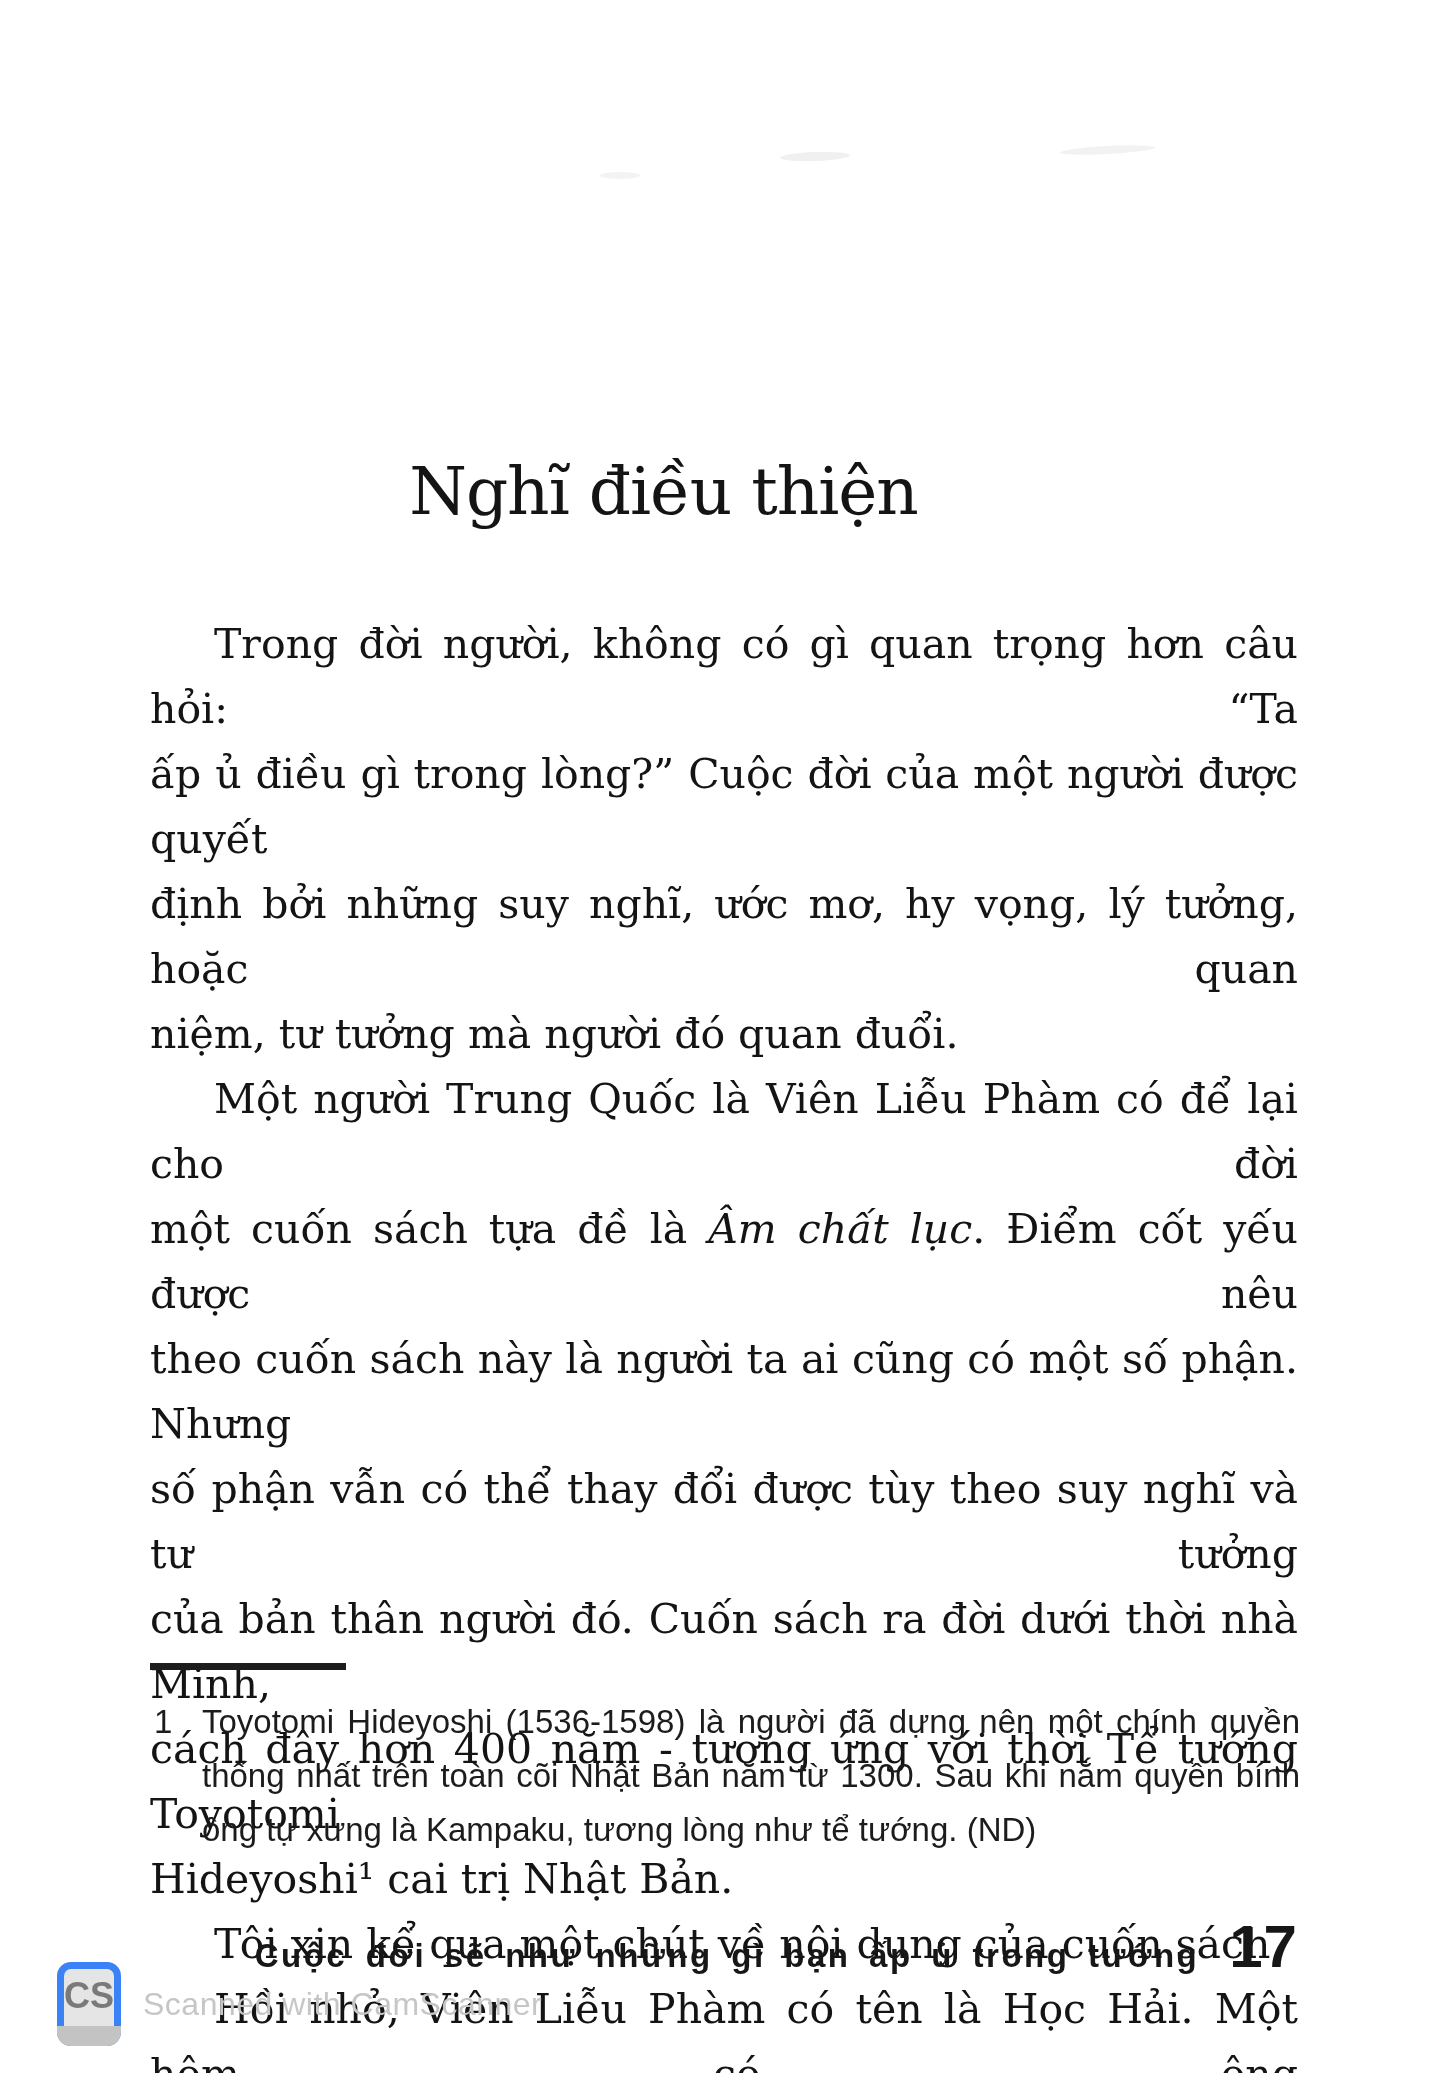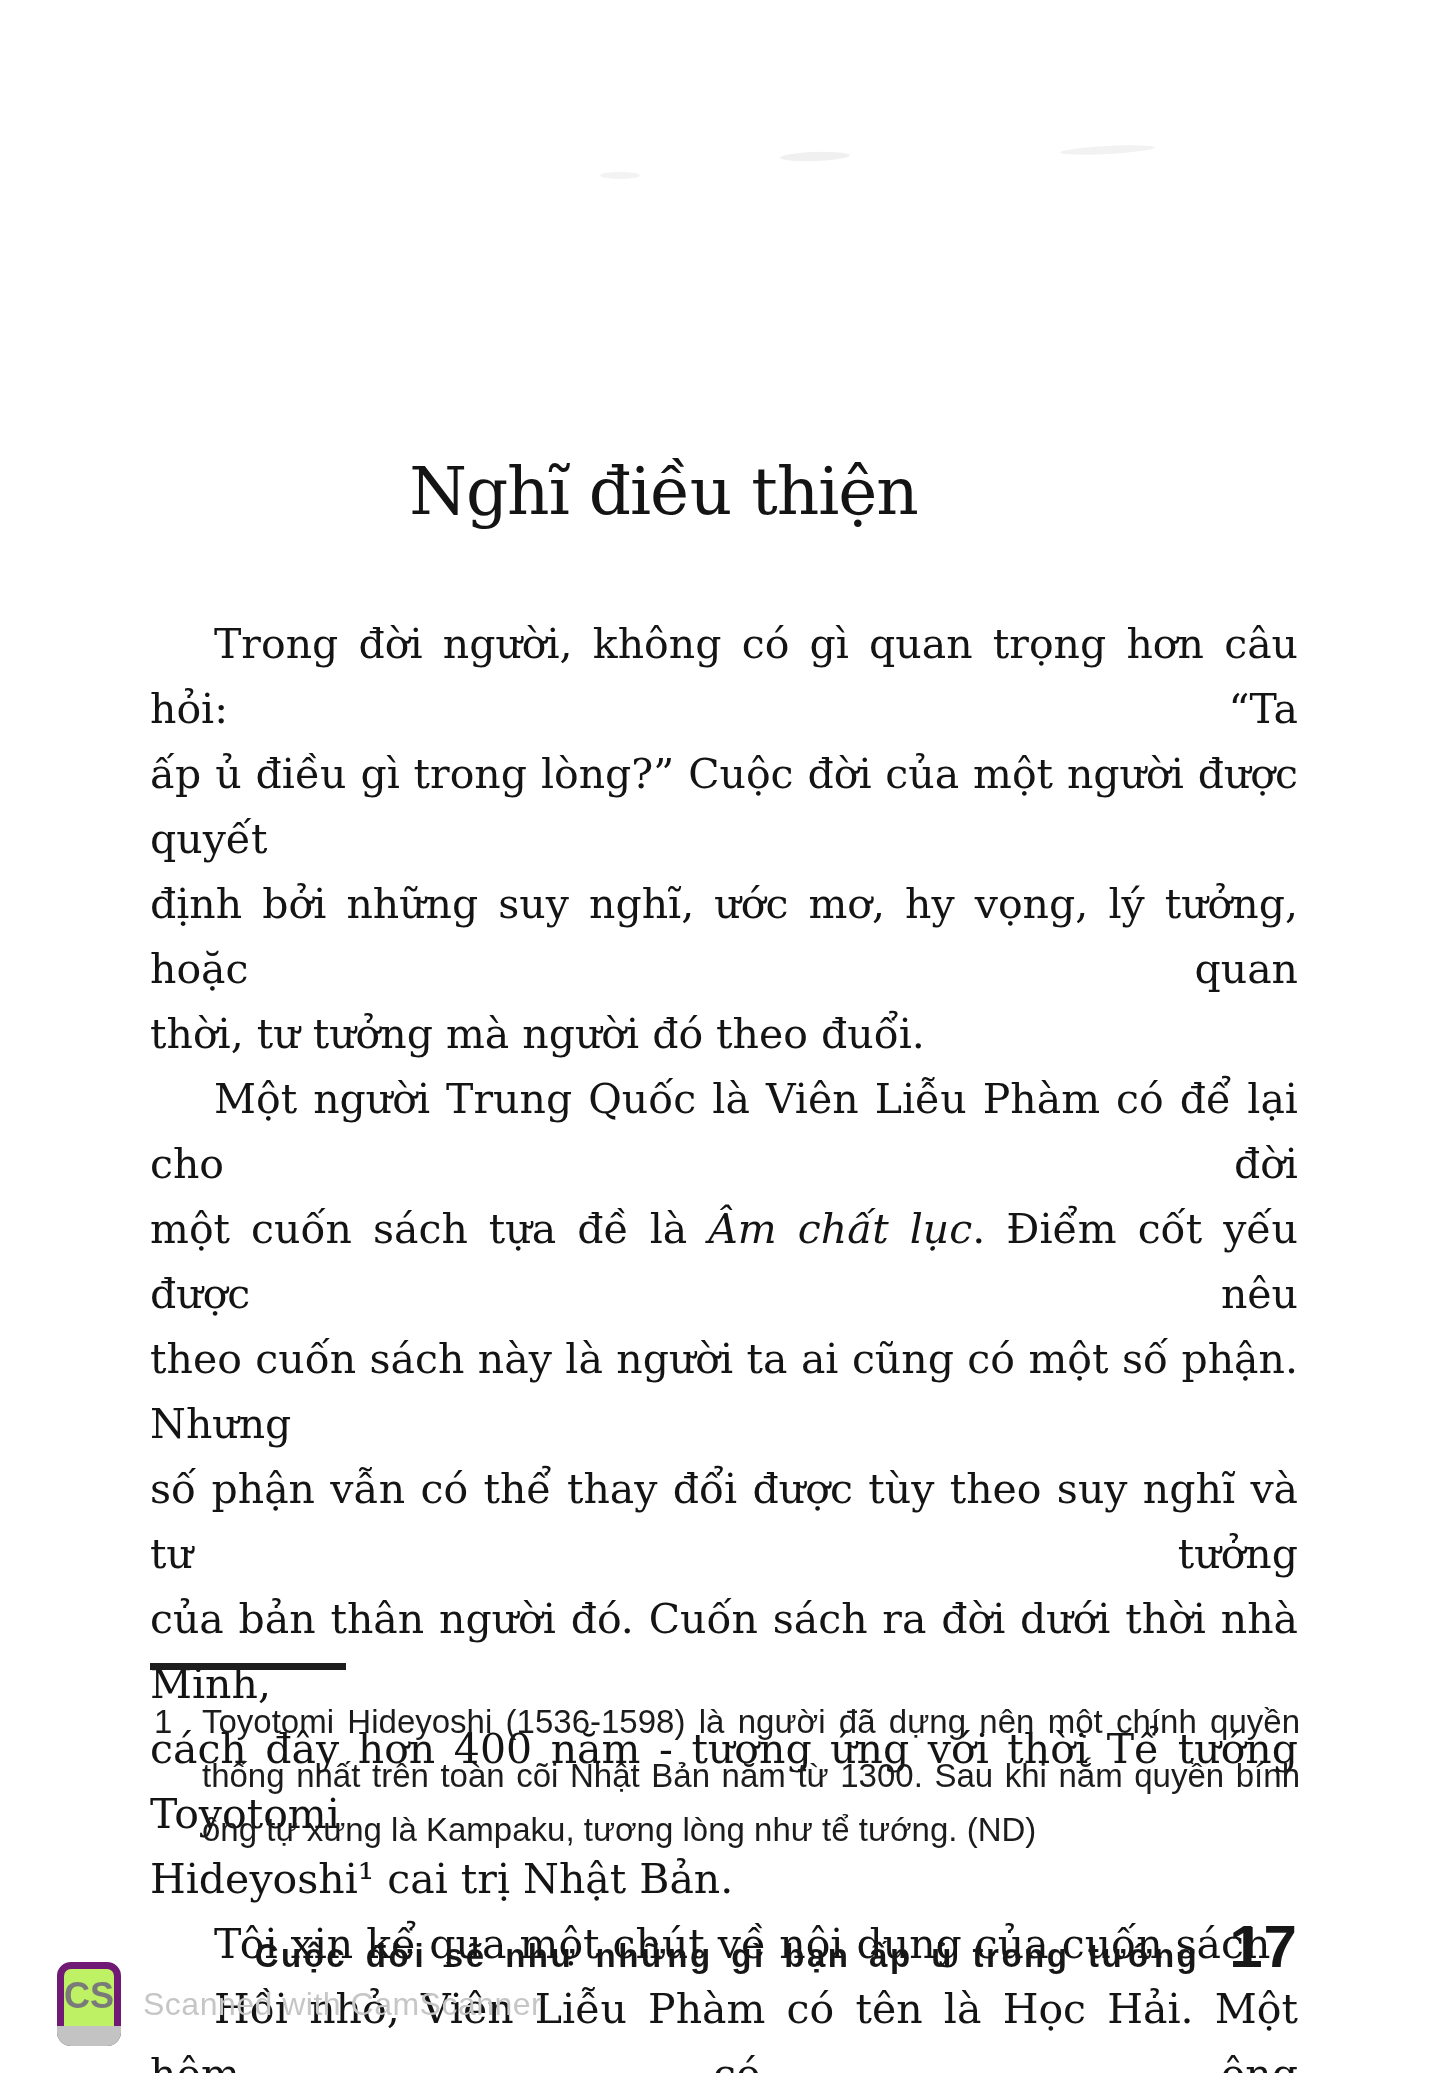--- a/index.html
+++ b/index.html
@@ -59,22 +59,22 @@
     font-size:60px;font-weight:bold;
     margin-left:30px;letter-spacing:1px;
   }
   
   .watermark{
     position:absolute;left:57px;top:1962px;
     display:flex;align-items:center;gap:22px;
   }
   .cs-logo{
     width:64px;height:84px;
-    border:7px solid #701a75;border-radius:14px;
-    background:#bef264;position:relative;box-sizing:border-box;
+    border:7px solid #3b82f6;border-radius:14px;
+    background:#e5e5e5;position:relative;box-sizing:border-box;
     display:flex;align-items:flex-start;justify-content:center;
   }
   .cs-letters{
     font-family:"Liberation Sans", sans-serif;
     font-weight:bold;font-size:36px;line-height:50px;
     color:#7a7a7a;margin-top:2px;
   }
   .cs-tab{
     position:absolute;left:-7px;right:-7px;bottom:-7px;height:20px;
     background:#c3c3c3;border-radius:0 0 14px 14px;
@@ -99,21 +99,21 @@
   <div class="noise n2"></div>
   <div class="noise n3"></div>
   <div class="noise n4"></div>
 
   <div class="title">Nghĩ điều thiện</div>
 
   <div class="bodyblock">
     <div class="line jl indent">Trong đời người, không có gì quan trọng hơn câu hỏi: “Ta</div>
     <div class="line jl">ấp ủ điều gì trong lòng?” Cuộc đời của một người được quyết</div>
     <div class="line jl">định bởi những suy nghĩ, ước mơ, hy vọng, lý tưởng, hoặc quan</div>
-    <div class="line">thời, tư tưởng mà người đó theo đuổi.</div>
+    <div class="line">niệm, tư tưởng mà người đó quan đuổi.</div>
 
     <div class="line jl indent gap">Một người Trung Quốc là Viên Liễu Phàm có để lại cho đời</div>
     <div class="line jl"><span>một cuốn sách tựa đề là </span><span class="it">Âm chất lục</span><span>. Điểm cốt yếu được nêu</span></div>
     <div class="line jl">theo cuốn sách này là người ta ai cũng có một số phận. Nhưng</div>
     <div class="line jl">số phận vẫn có thể thay đổi được tùy theo suy nghĩ và tư tưởng</div>
     <div class="line jl">của bản thân người đó. Cuốn sách ra đời dưới thời nhà Minh,</div>
     <div class="line jl">cách đây hơn 400 năm - tương ứng với thời Tể tướng Toyotomi</div>
     <div class="line">Hideyoshi¹ cai trị Nhật Bản.</div>
 
     <div class="line indent gap">Tôi xin kể qua một chút về nội dung của cuốn sách.</div>

